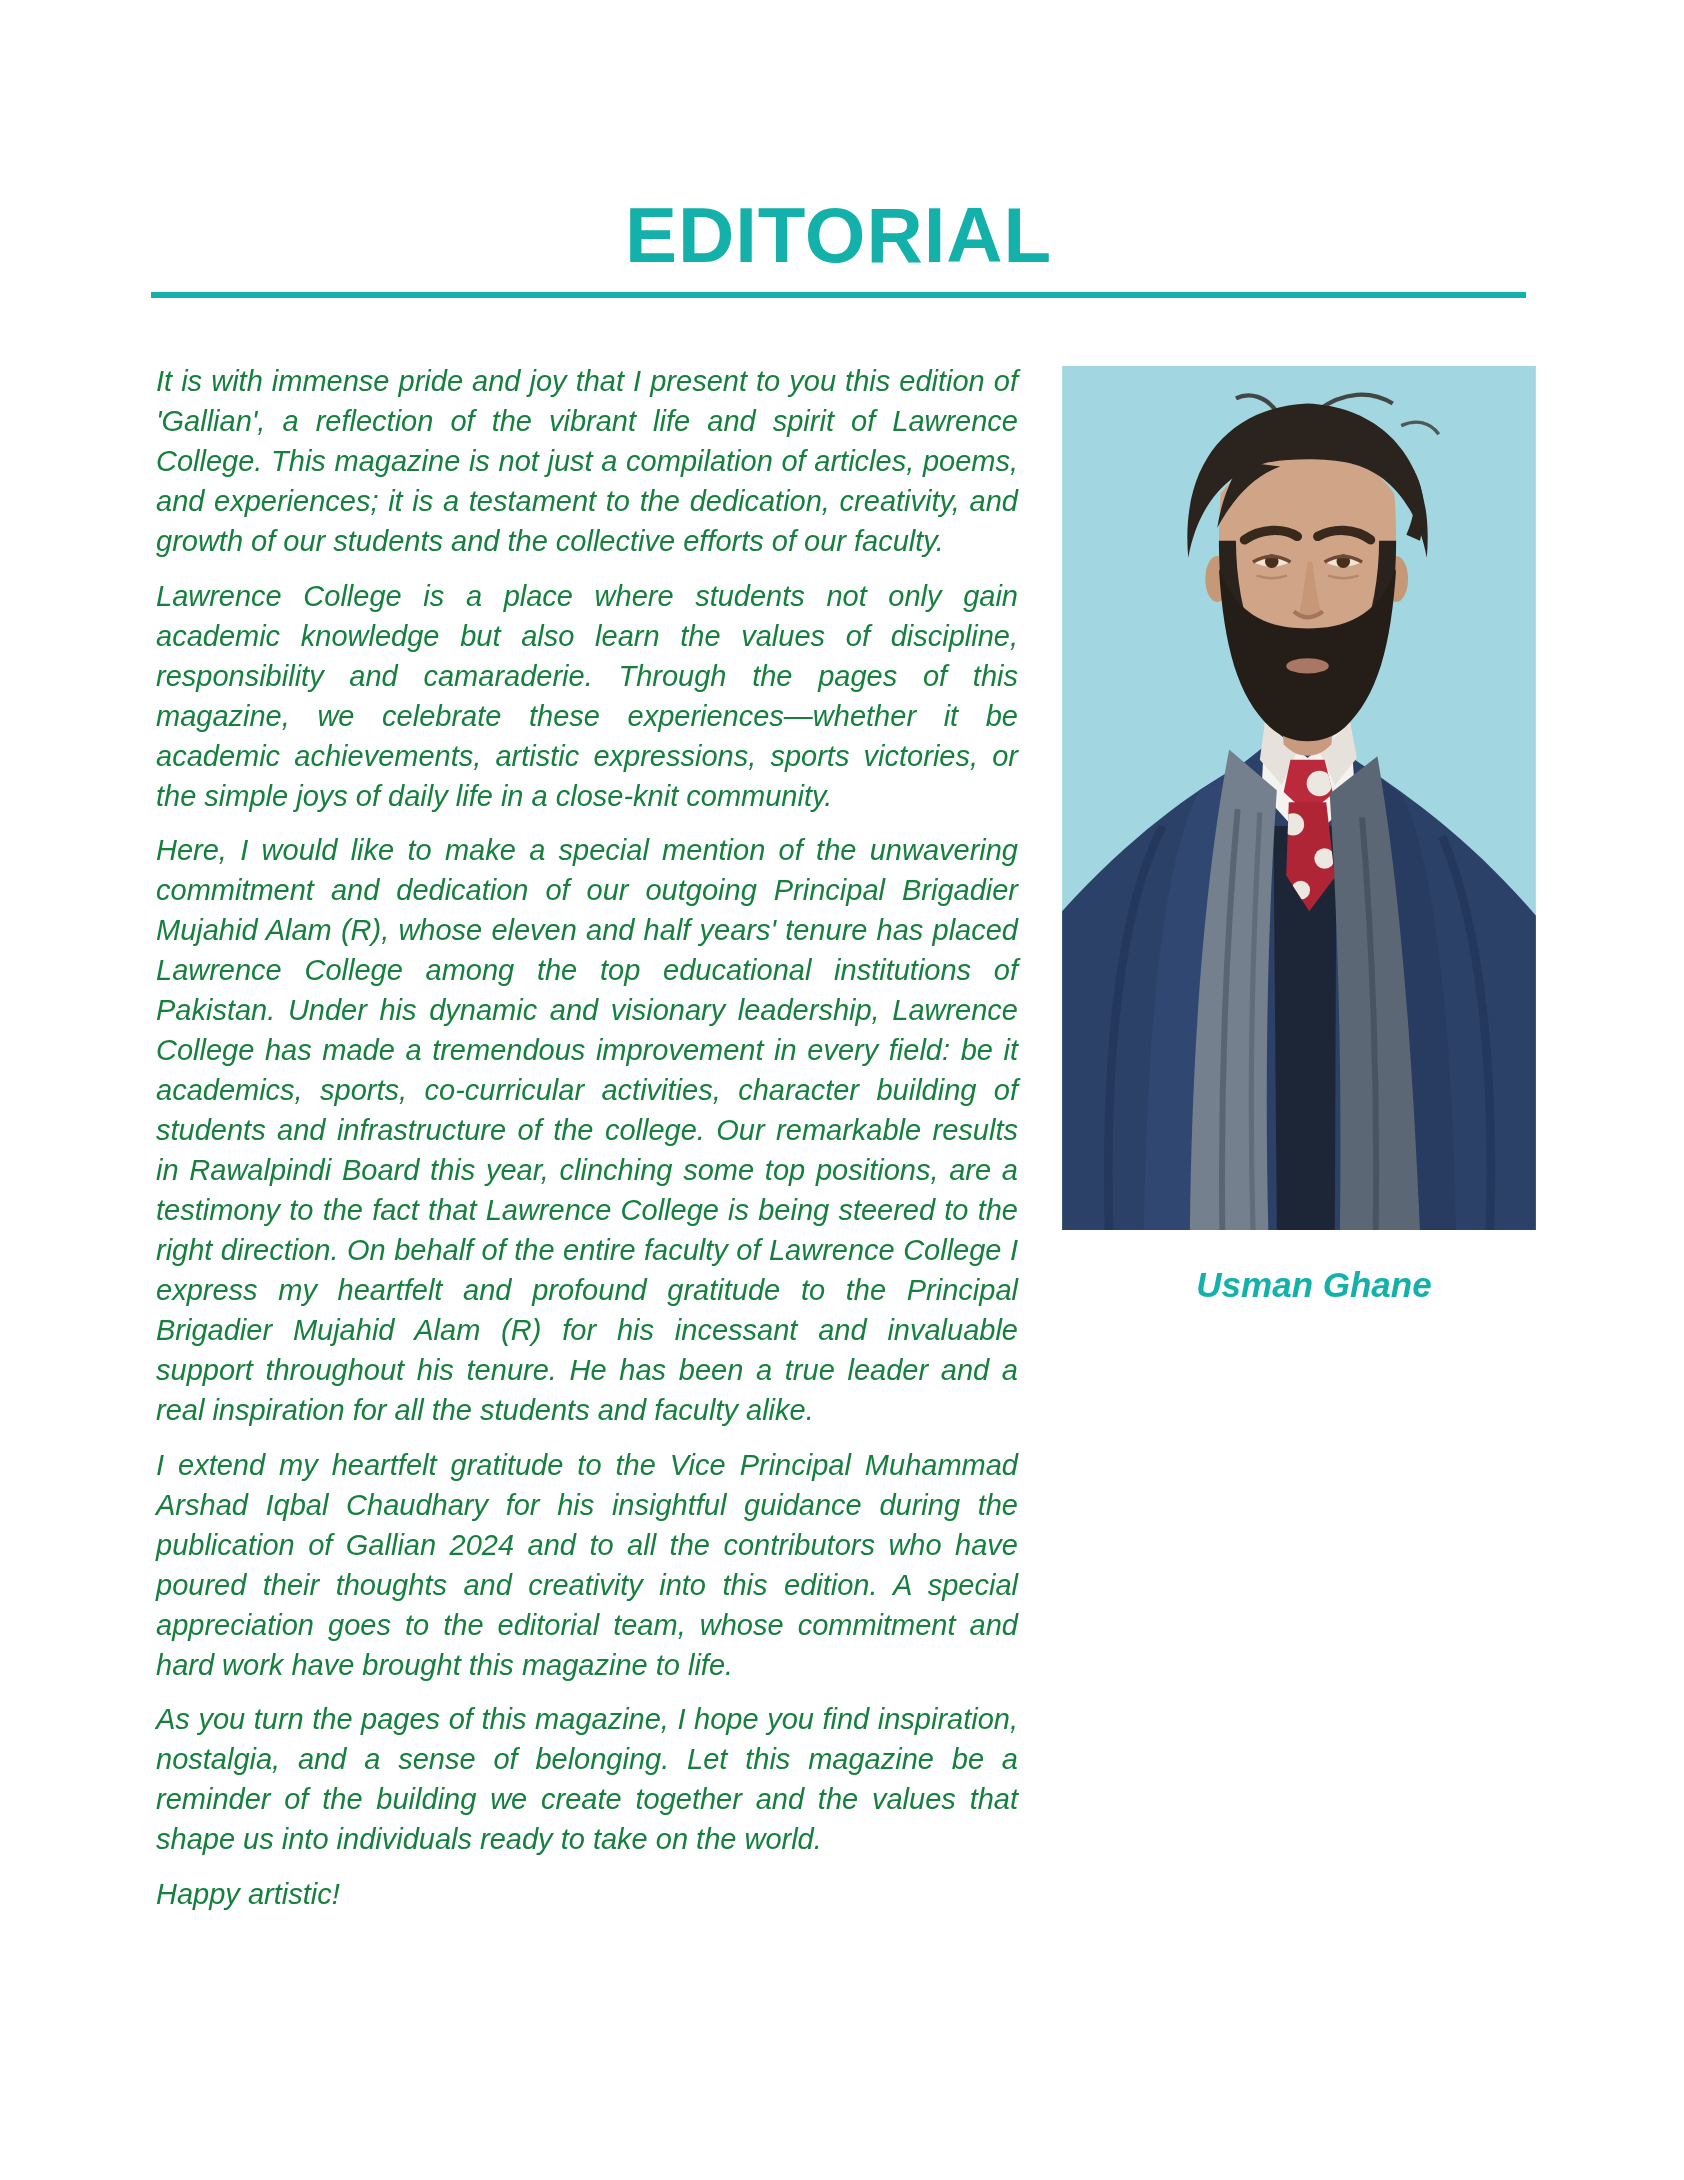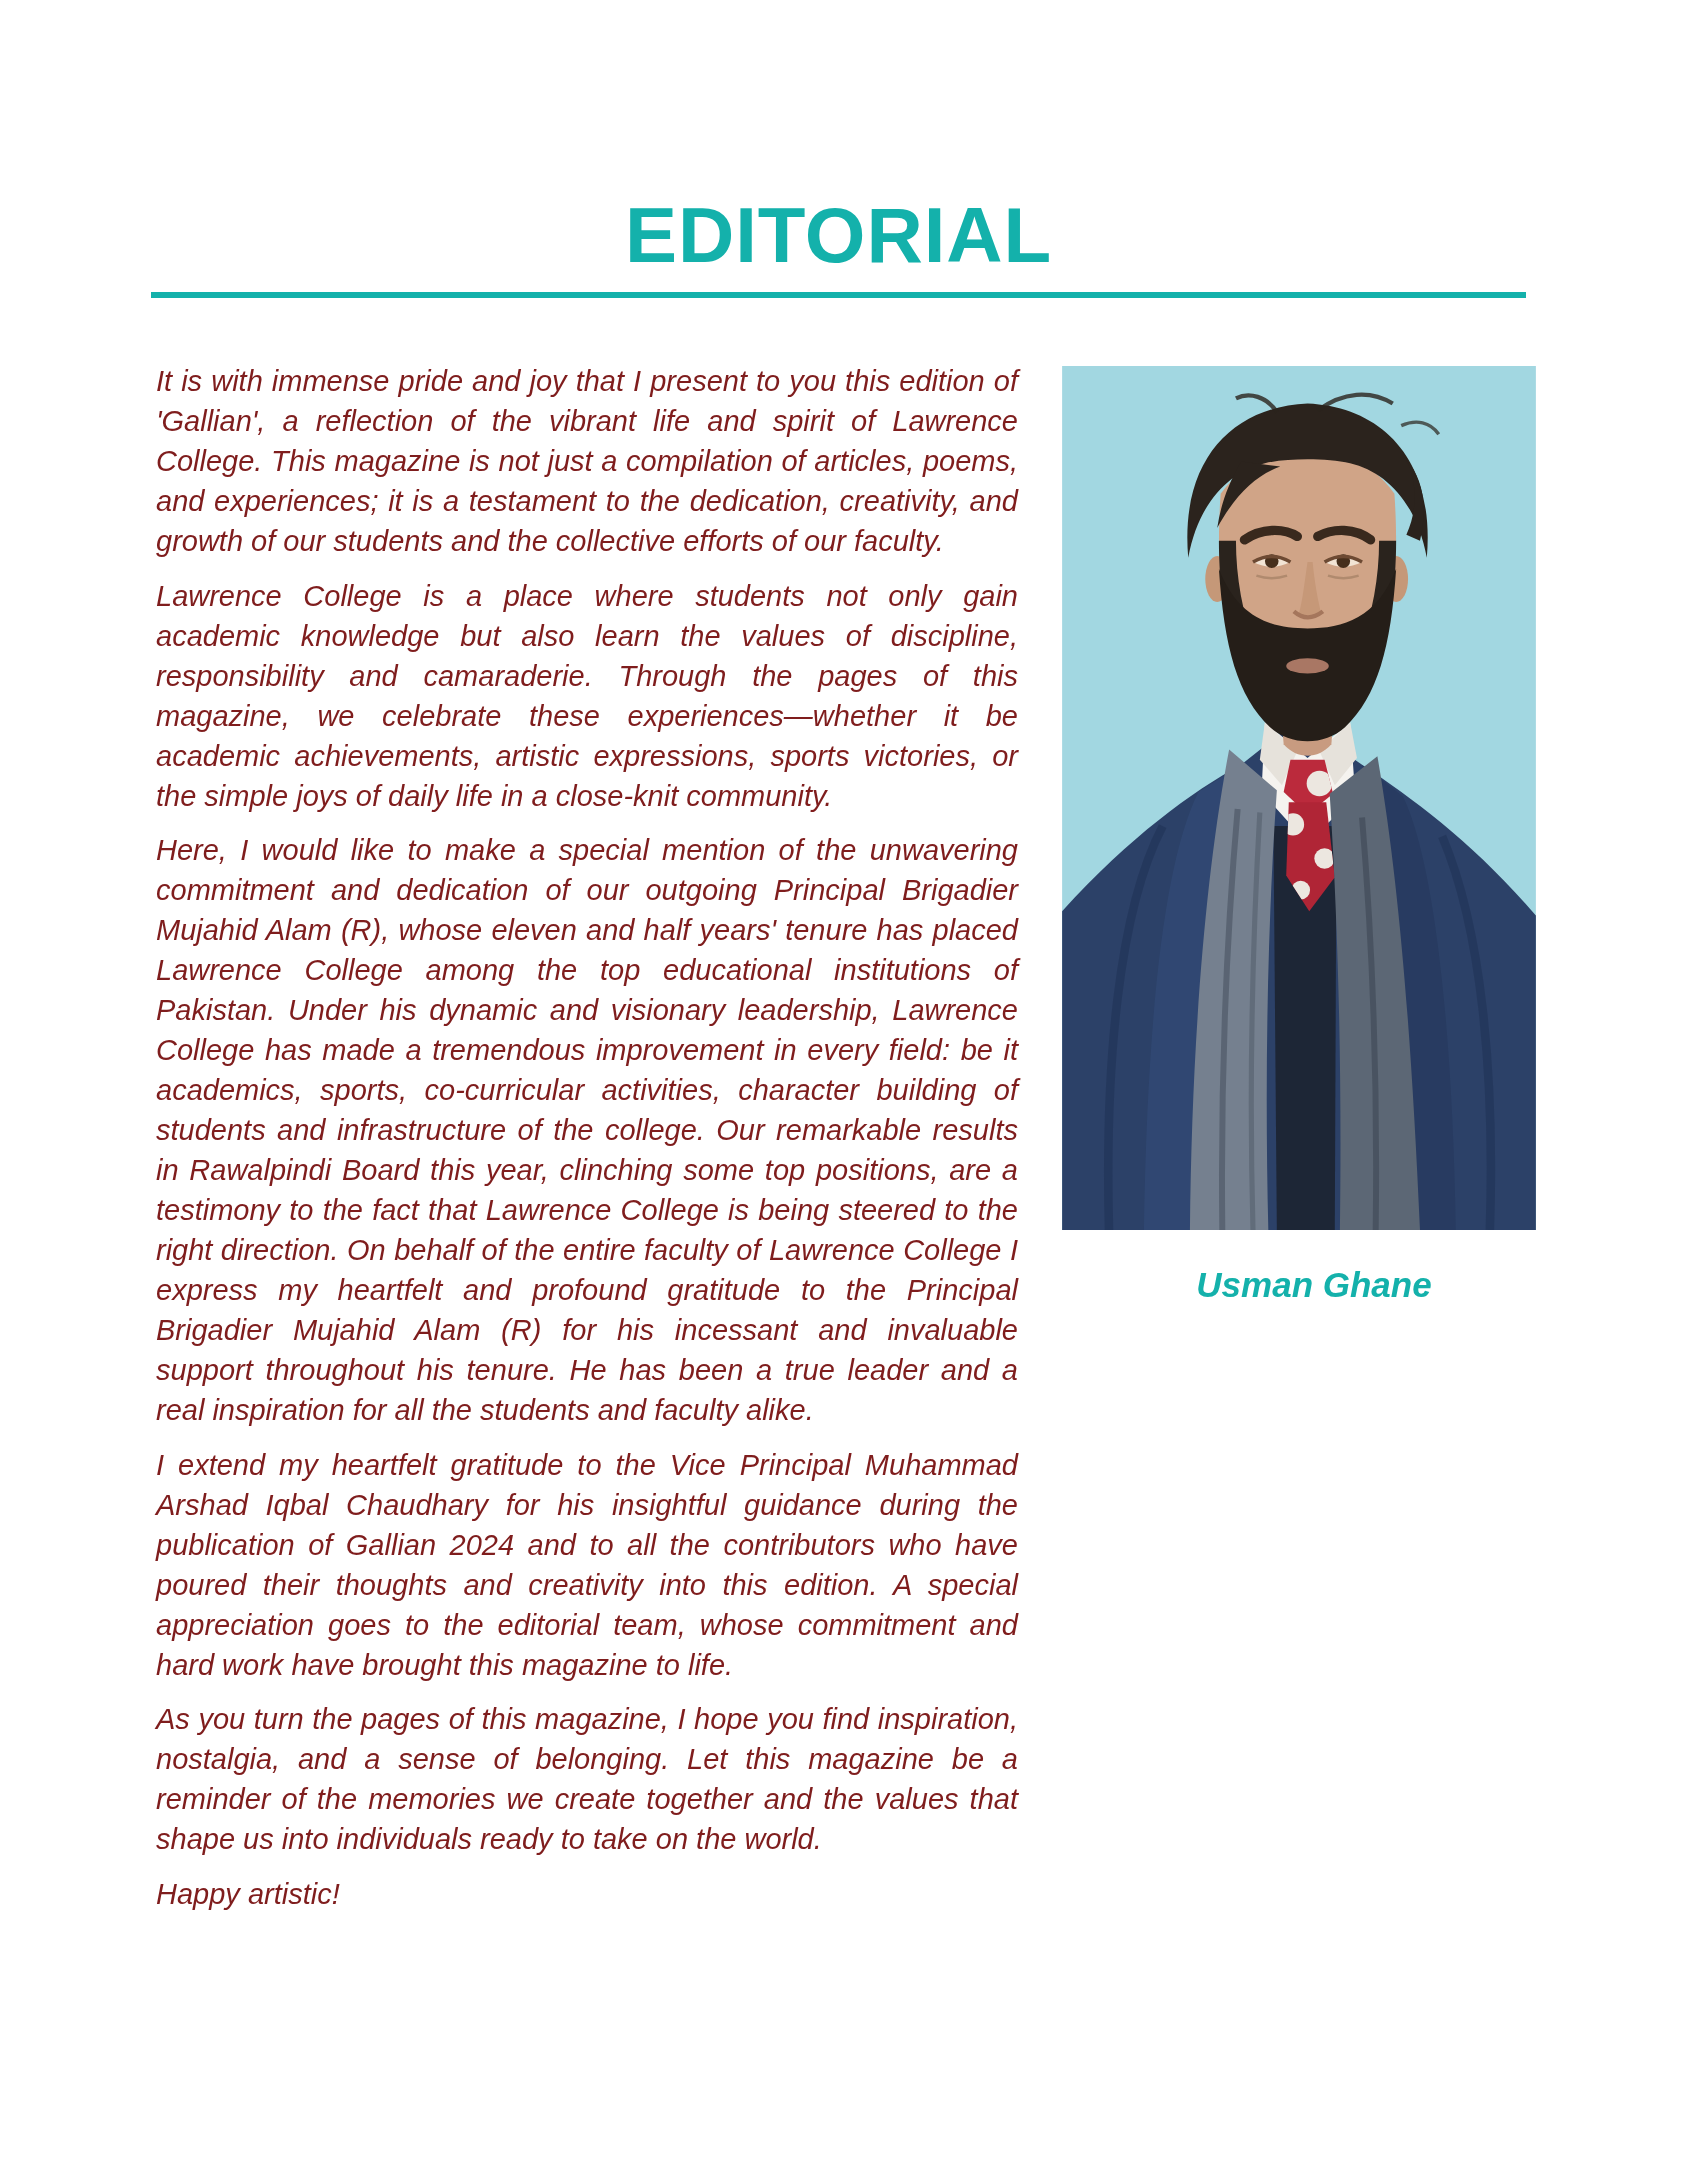--- a/index.html
+++ b/index.html
@@ -34,21 +34,21 @@
   }
   .editorial-body {
     position: absolute;
     left: 156px;
     top: 361px;
     width: 862px;
     font-style: italic;
     font-size: 29px;
     line-height: 40px;
     text-align: justify;
-    color: #7f1d1d;
+    color: #15803d;
   }
   .editorial-body p { margin: 0 0 14.5px 0; }
   .photo-frame {
     position: absolute;
     left: 1062px;
     top: 366px;
     width: 474px;
     height: 864px;
   }
   .photo-frame svg { display: block; width: 100%; height: 100%; }
@@ -72,21 +72,21 @@
 
   <h1 class="page-title">EDITORIAL</h1>
 
   <div class="title-divider"></div>
 
   <article class="editorial-body">
     <p>It is with immense pride and joy that I present to you this edition of 'Gallian', a reflection of the vibrant life and spirit of Lawrence College. This magazine is not just a compilation of articles, poems, and experiences; it is a testament to the dedication, creativity, and growth of our students and the collective efforts of our faculty.</p>
     <p>Lawrence College is a place where students not only gain academic knowledge but also learn the values of discipline, responsibility and camaraderie. Through the pages of this magazine, we celebrate these experiences—whether it be academic achievements, artistic expressions, sports victories, or the simple joys of daily life in a close-knit community.</p>
     <p>Here, I would like to make a special mention of the unwavering commitment and dedication of our outgoing Principal Brigadier Mujahid Alam (R), whose eleven and half years' tenure has placed Lawrence College among the top educational institutions of Pakistan. Under his dynamic and visionary leadership, Lawrence College has made a tremendous improvement in every field: be it academics, sports, co-curricular activities, character building of students and infrastructure of the college. Our remarkable results in Rawalpindi Board this year, clinching some top positions, are a testimony to the fact that Lawrence College is being steered to the right direction. On behalf of the entire faculty of Lawrence College I express my heartfelt and profound gratitude to the Principal Brigadier Mujahid Alam (R) for his incessant and invaluable support throughout his tenure. He has been a true leader and a real inspiration for all the students and faculty alike.</p>
     <p>I extend my heartfelt gratitude to the Vice Principal Muhammad Arshad Iqbal Chaudhary for his insightful guidance during the publication of Gallian 2024 and to all the contributors who have poured their thoughts and creativity into this edition. A special appreciation goes to the editorial team, whose commitment and hard work have brought this magazine to life.</p>
-    <p>As you turn the pages of this magazine, I hope you find inspiration, nostalgia, and a sense of belonging. Let this magazine be a reminder of the memories we create together and the values that shape us into individuals ready to take on the world.</p>
+    <p>As you turn the pages of this magazine, I hope you find inspiration, nostalgia, and a sense of belonging. Let this magazine be a reminder of the building we create together and the values that shape us into individuals ready to take on the world.</p>
     <p>Happy artistic!</p>
   </article>
 
   <figure class="photo-frame" style="margin:0">
     <svg viewBox="0 0 556 1014" xmlns="http://www.w3.org/2000/svg">
       <defs>
         <clipPath id="tieclip">
           <path d="M268,462 L308,462 L318,502 L288,526 L260,500 Z"></path>
           <path d="M266,512 L310,512 L320,600 L290,640 L263,598 Z"></path>
         </clipPath>

